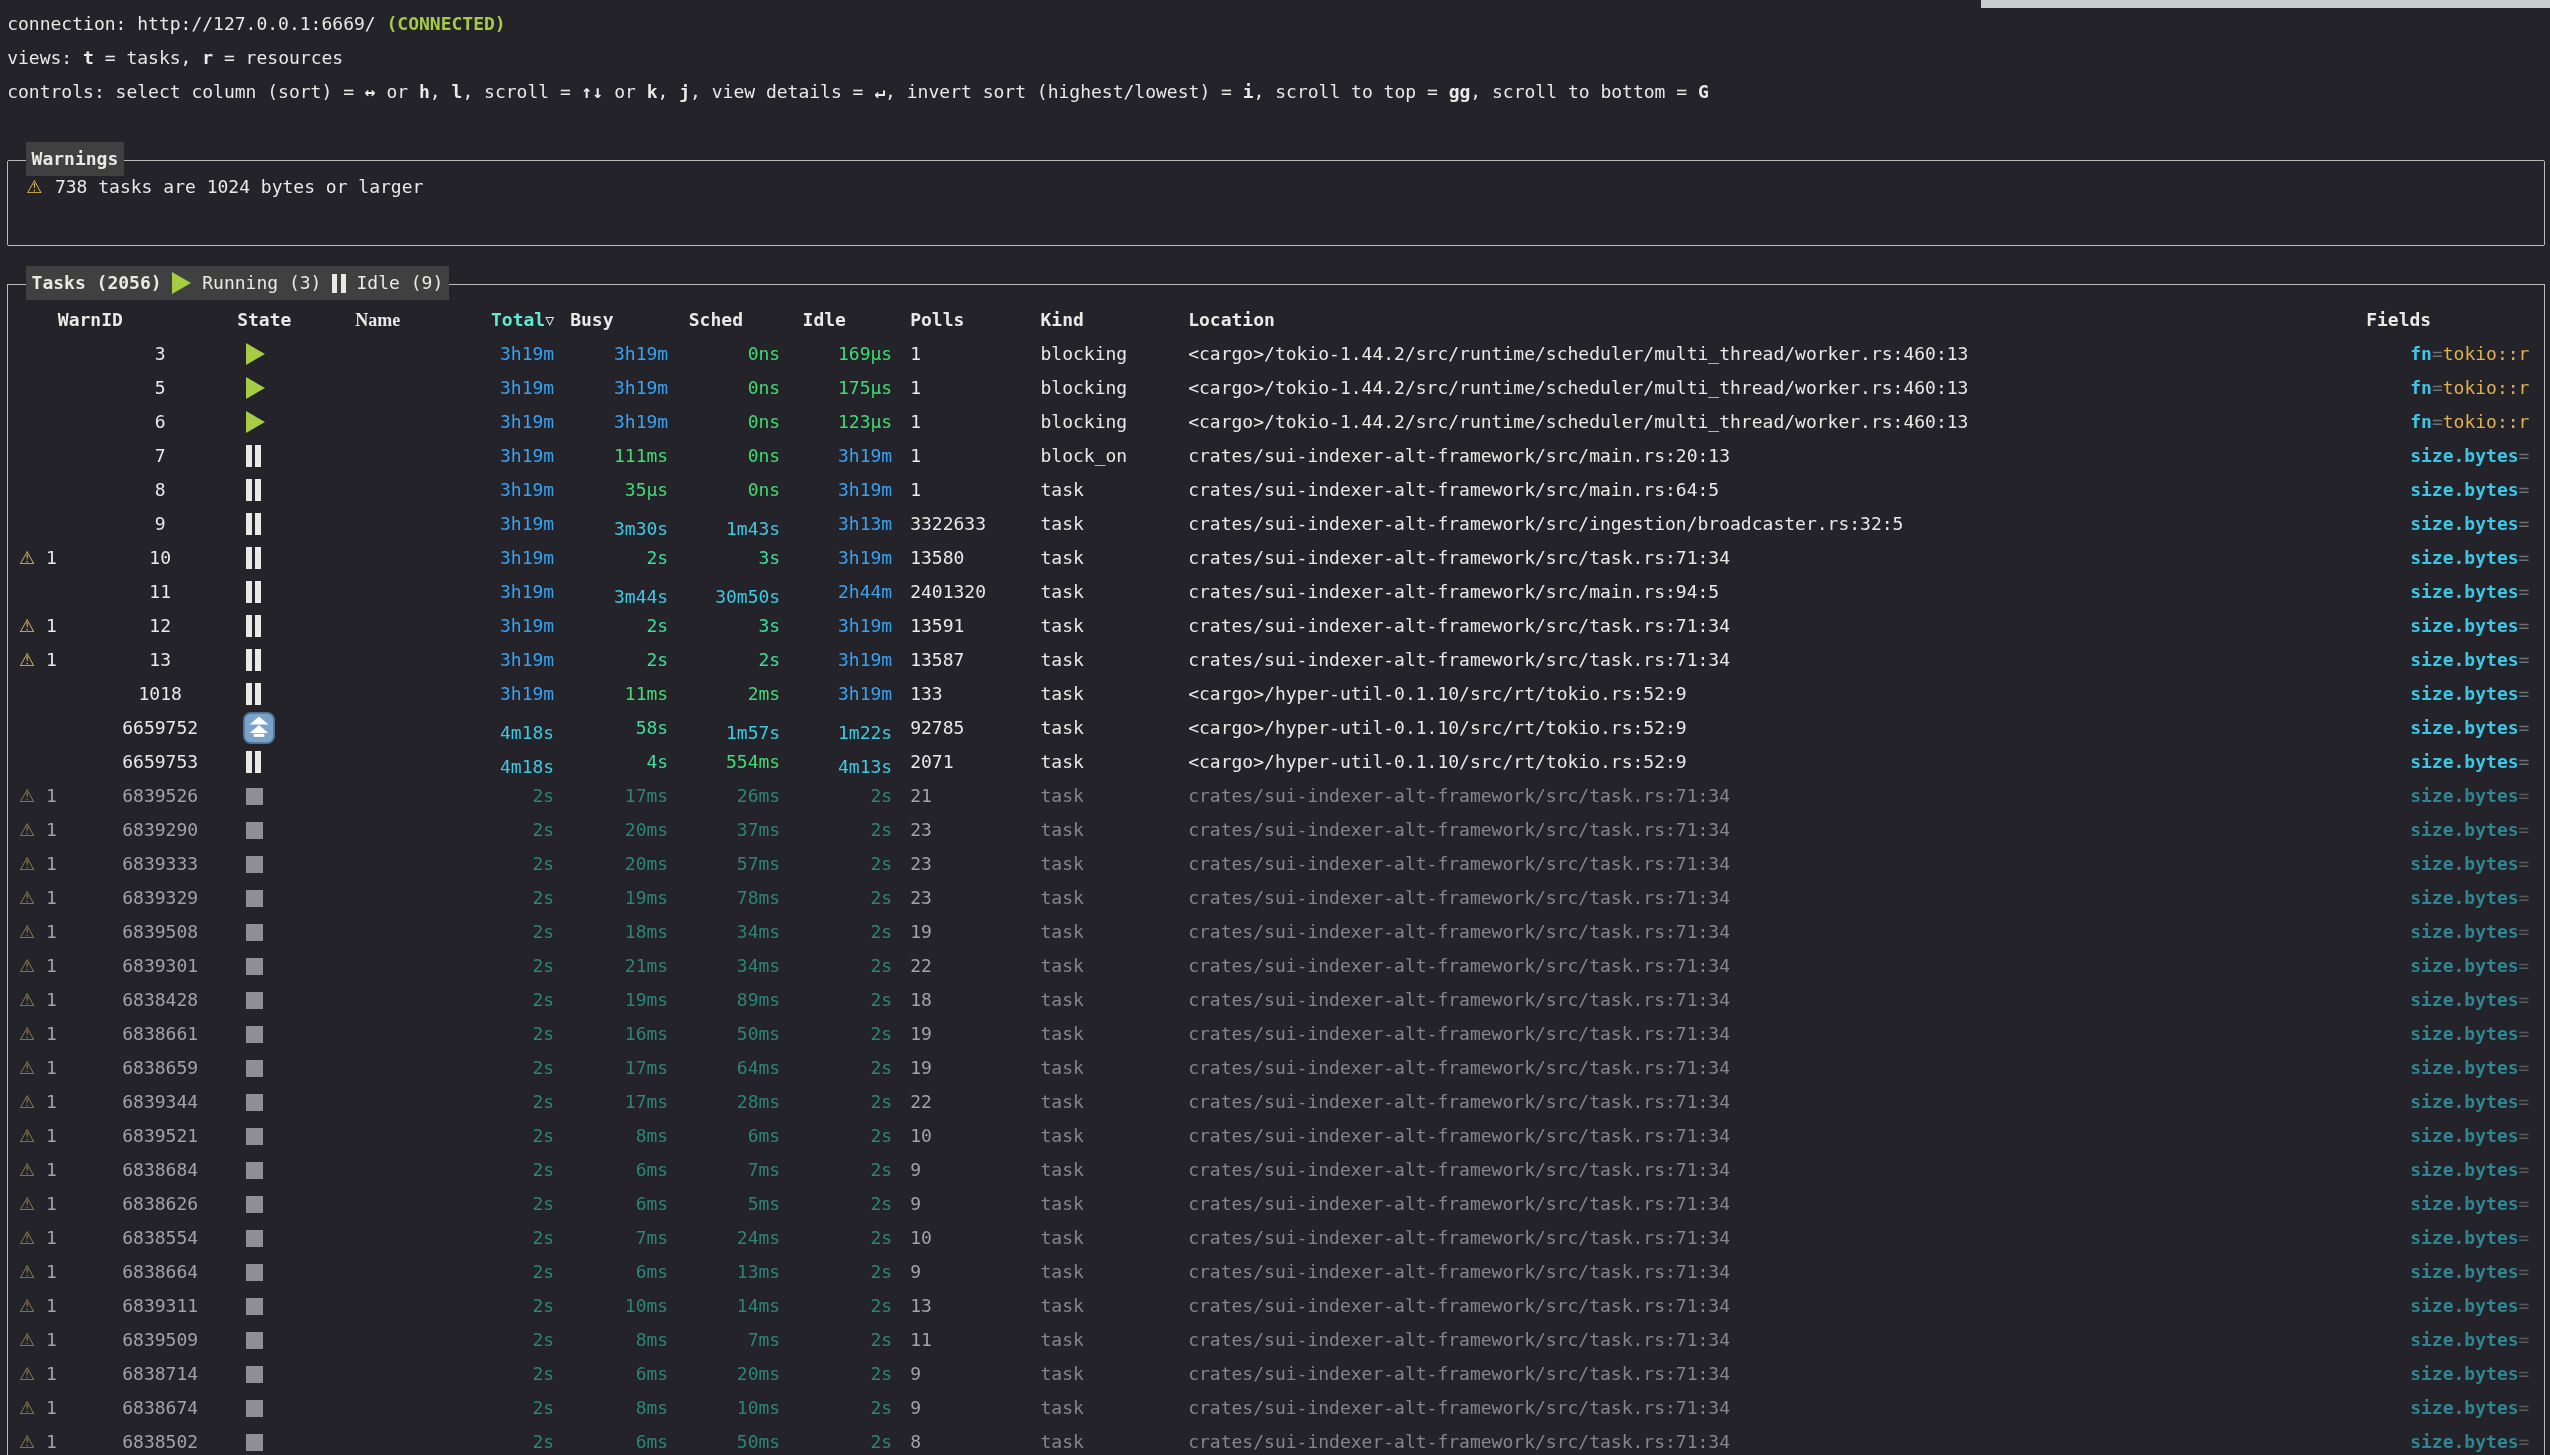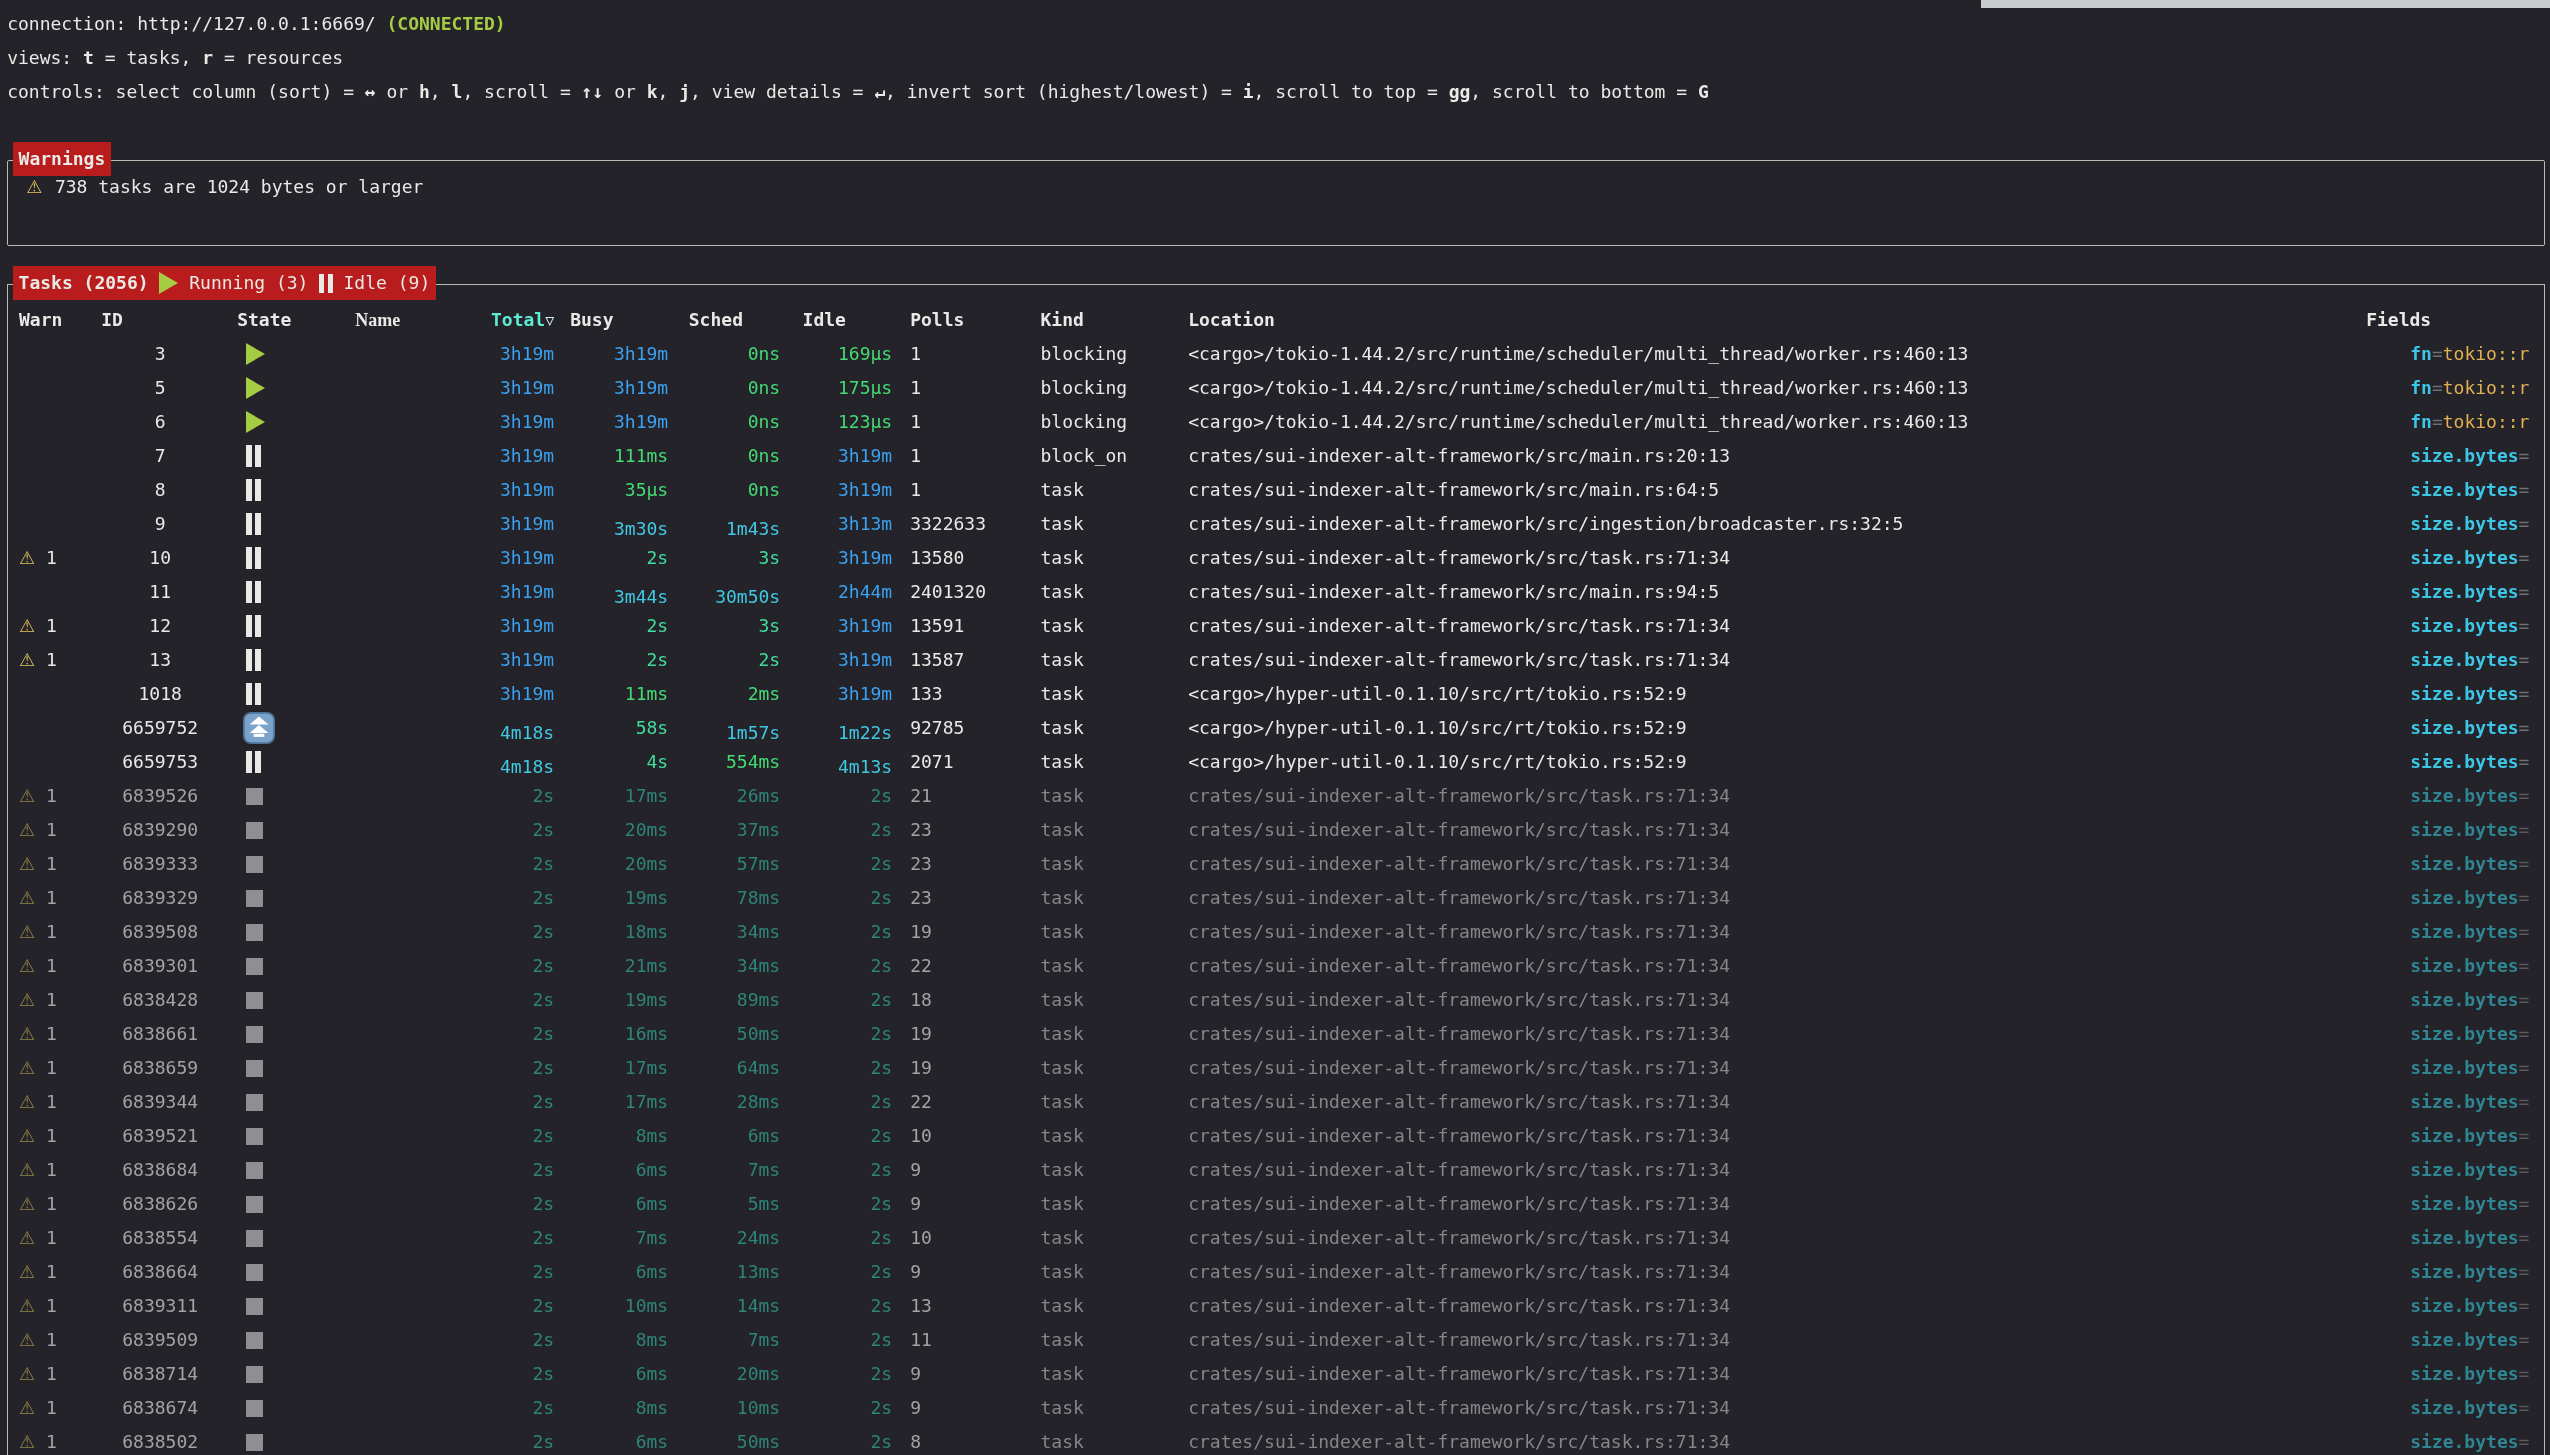--- a/index.html
+++ b/index.html
@@ -6,30 +6,30 @@
   #screen{position:relative;width:2550px;height:1456px;overflow:hidden;background:#242329;
     font-family:"DejaVu Sans Mono", monospace;font-size:18px;line-height:34px;color:#e9e9e6;}
   .bold{font-weight:bold;}
   .green{color:var(--accent_green);}
   #top-strip{position:absolute;top:0;left:1981px;width:569px;height:8px;background:#c7cbce;}
   #status{position:absolute;top:7.2px;left:7.2px;right:0;}
   .line{height:34px;white-space:nowrap;overflow:hidden;}
   .panel{position:absolute;left:7.2px;right:5.4px;border:1.8px solid var(--border);}
   #warnings-panel{top:160px;height:84px;border-radius:1.8px;}
   #tasks-panel{top:284px;height:1177px;border-bottom:none;}
-  .panel-title{position:absolute;top:-19px;left:5px;background:#b91c1c;padding:0 5.4px;white-space:nowrap;
+  .panel-title{position:absolute;top:-19px;left:18px;background:#404040;padding:0 5.4px;white-space:nowrap;
     display:inline-flex;align-items:center;gap:10.8px;}
   .warn-item{margin:9px 0 0 18px;display:flex;align-items:center;gap:12.6px;}
   .warn-tri{color:var(--warning);font-family:"DejaVu Sans", sans-serif;}
   .dim .warn-tri{color:#97874b;}
   .grid{display:grid;grid-template-columns:93px 118px 126px 100px 109px 114px 112px 112px 133px 154px 1178px 1fr;
     height:34px;align-items:center;}
   #table-header{margin-top:18px;font-weight:bold;}
   .cell{white-space:nowrap;overflow:hidden;}
-  .h-warn,.c-warn{padding-left:10.8px;}
+  .h-warn,.c-warn{padding-left:10.8px;text-align:right;}
   .c-warn{display:flex;align-items:center;gap:10.8px;}
   .c-id{text-align:center;}
   .h-state{padding-left:18px;}
   .c-state{padding-left:27px;display:flex;align-items:center;}
   .h-name{padding-left:10px;font-family:Liberation Serif, serif;}
   .h-total{text-align:right;}
   .c-total,.c-busy,.c-sched,.c-idle{text-align:right;}
   .h-busy{padding-left:16px;}
   .h-sched{padding-left:20.6px;}
   .h-idle{padding-left:22.4px;}

